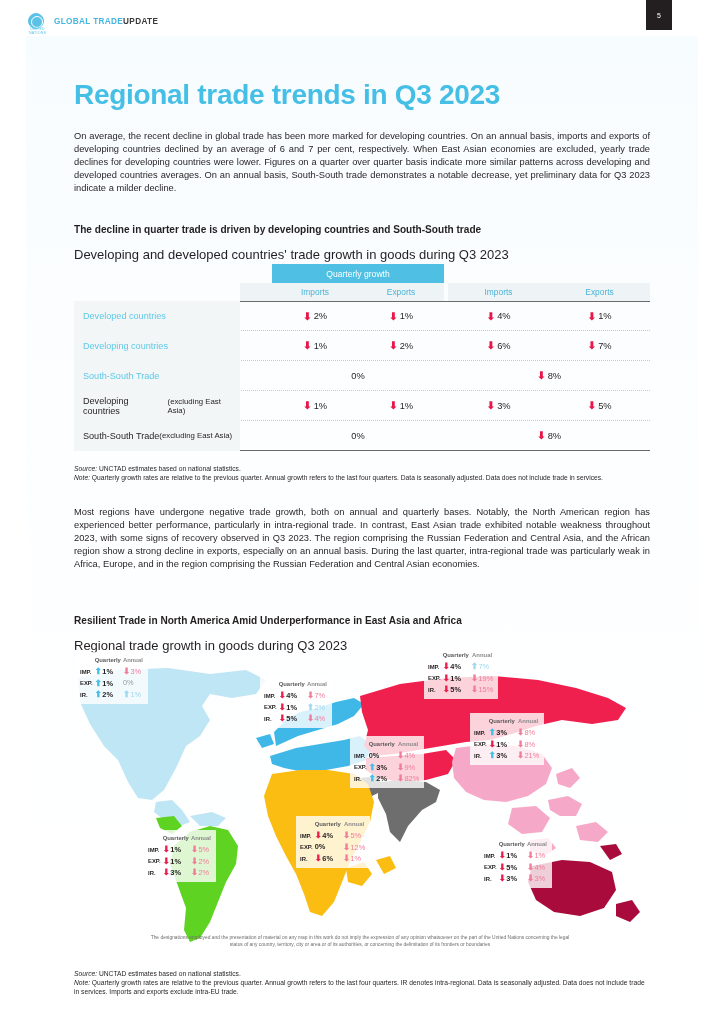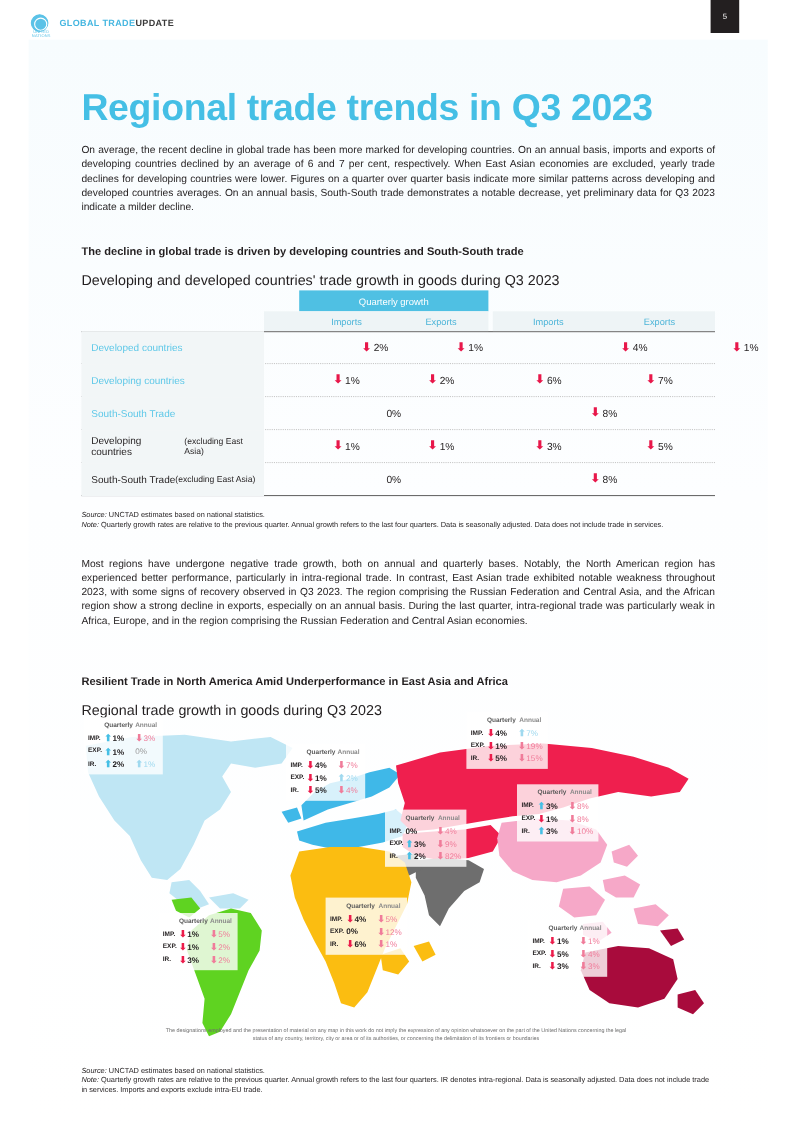--- a/index.html
+++ b/index.html
@@ -38,21 +38,21 @@
   }
 
   .tint {
     position:absolute; left:26px; top:36px; width:672px; height:988px;
     background:linear-gradient(180deg,#f7fcfe 0%,#fdfeff 42%,#ffffff 100%);
   }
 
   
   .h1 {
     position:absolute; left:74px; top:79px; width:560px;
-    font-size:34px; font-weight:bold; color:#45bfe5; letter-spacing:-.3px;
+    font-size:28px; font-weight:bold; color:#45bfe5; letter-spacing:-.3px;
   }
 
   
   .para {
     position:absolute; left:74px; width:576px;
     font-size:9.3px; line-height:13.1px; color:#231f20; text-align:justify;
   }
   #para1 { top:130px; }
   #para2 { top:506px; }
 
@@ -79,21 +79,21 @@
     font-weight:normal;
   }
   .sub-band {
     height:18px; background:#eef4f6; color:#4bb4d8; font-size:8.4px;
   }
   .sub-band .half { justify-content:center;text-align:right; }
 
   .drow { height:30px; align-items:center; font-size:9.1px; border-bottom:1px dotted #c8c8c8; }
   .drow .c-lab { background:#f2f6f7; height:30px; display:flex; align-items:center; padding-left:9px; }
   .drow .c-q, .drow .c-a { height:30px; }
-  .drow.first { border-top:1.6px solid #6b6b6b;gap:26px; }
+  .drow.first { border-top:1.6px solid #6b6b6b; }
   .drow.last { border-bottom:1.6px solid #6b6b6b; }
   .lab-blue { color:#5ec8e8; }
   .lab-dark { color:#231f20; }
   .lab-dark .small { font-size:7.8px; }
   .cellv { font-size:9.3px; color:#231f20; display:flex; align-items:center; gap:2px; }
   .arr { font-size:10.5px; line-height:9px; font-weight:bold; }
   .arr.dn { color:#e8174a; }
 
   
   .note {
@@ -153,21 +153,21 @@
     <div class="brand">
       <span class="b1">GLOBAL TRADE</span><span class="b2">UPDATE</span>
     </div>
     <div class="pagebadge">5</div>
   </div>
 
   <div class="h1">Regional trade trends in Q3 2023</div>
 
   <div class="para" id="para1">On average, the recent decline in global trade has been more marked for developing countries. On an annual basis, imports and exports of developing countries declined by an average of 6 and 7 per cent, respectively. When East Asian economies are excluded, yearly trade declines for developing countries were lower. Figures on a quarter over quarter basis indicate more similar patterns across developing and developed countries averages. On an annual basis, South-South trade demonstrates a notable decrease, yet preliminary data for Q3 2023 indicate a milder decline.</div>
 
-  <div class="sec-h" id="tbl-h">The decline in global trade is driven by developing countries and South-South trade</div>
+  <div class="sec-h" id="tbl-h">The decline in quarter trade is driven by developing countries and South-South trade</div>
   <div class="sec-sub" id="tbl-sub">Developing and developed countries' trade growth in goods during Q3 2023</div>
 
   <div class="tbl">
     <div class="trow">
       <div class="c-lab"></div>
       <div class="c-q">
           <div class="hdr-band" style="width:100%">Quarterly growth</div>
         </div>
       <div class="c-gap"></div>
     </div>
@@ -488,21 +488,21 @@
                 <td class="co-a"><span class="ar dnp">⬇</span><span class="v">8%</span></td>
               </tr>
               <tr>
                 <td class="co-lb">EXP.</td>
                 <td class="co-q"><span class="ar dn">⬇</span><span class="">1%</span></td>
                 <td class="co-a"><span class="ar dnp">⬇</span><span class="v">8%</span></td>
               </tr>
               <tr>
                 <td class="co-lb">IR.</td>
                 <td class="co-q"><span class="ar up">⬆</span><span class="">3%</span></td>
-                <td class="co-a"><span class="ar dnp">⬇</span><span class="v">10%</span></td>
+                <td class="co-a"><span class="ar dnp">⬇</span><span class="v">21%</span></td>
               </tr>
             </tbody>
           </table>
         </div>
         <div class="callout" style="left:290px;top:86px">
           <table>
             <tbody>
               <tr>
                 <td></td>
                 <td class="co-hd">Quarterly</td>

